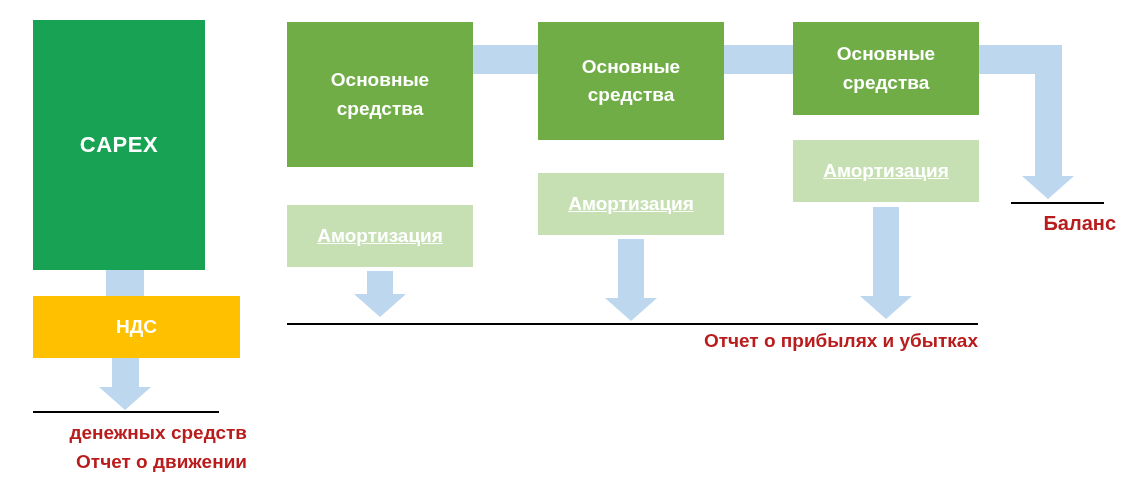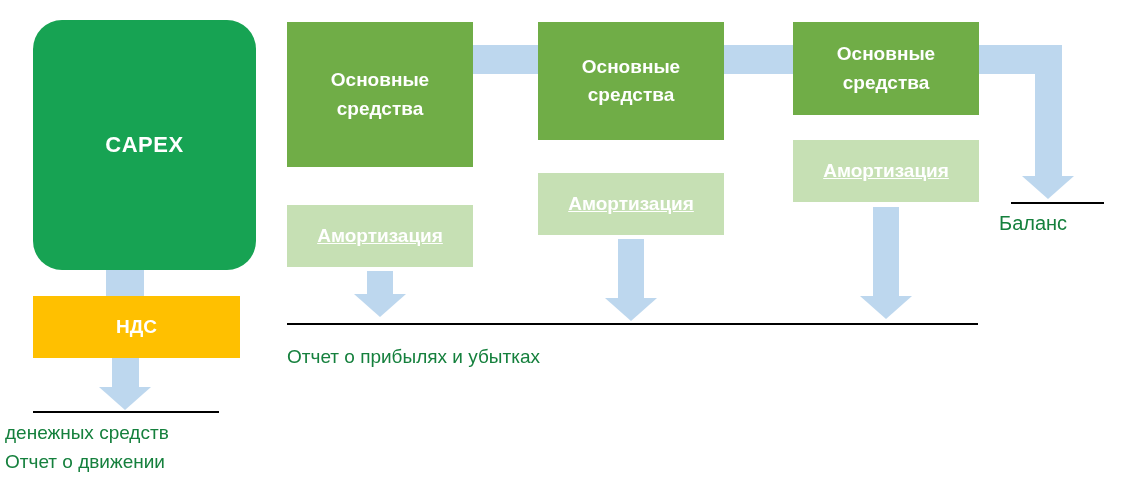--- a/index.html
+++ b/index.html
@@ -15,21 +15,21 @@
   .canvas{position:relative;width:1124px;height:495px;background:#ffffff;overflow:hidden;}
   .abs{position:absolute;}
   .box{display:flex;align-items:center;justify-content:center;text-align:center;font-weight:bold;color:#ffffff;}
   .capex{background:var(--capex-green);font-size:22px;letter-spacing:.5px;}
   .vat{background:var(--vat-yellow);font-size:19px;}
   .fixed{background:var(--fixed-green);font-size:19px;line-height:1.5;padding:0 38px;}
   .amort{background:var(--amort-green);font-size:19px;text-decoration:underline;}
   .conn{background:var(--arrow-blue);}
   .head-down{width:0;height:0;border-left:26px solid transparent;border-right:26px solid transparent;border-top:23px solid var(--arrow-blue);}
   .rule{border-top:2px solid var(--line-black);}
-  .caption{font-weight:normal;color:#15803d;font-size:19px;text-align:left;line-height:1.55;}
+  .caption{font-weight:bold;color:#b91c1c;font-size:19px;text-align:right;line-height:1.55;}
 </style>
 </head>
 <body>
 
 <div class="canvas">
 
   <div class="abs conn" style="left:106px;top:266px;width:38px;height:32px;"></div>
 
   <div class="abs conn" style="left:112px;top:356px;width:27px;height:31px;"></div>
   <div class="abs head-down" style="left:99px;top:387px;"></div>
@@ -42,21 +42,21 @@
 
   <div class="abs conn" style="left:367px;top:271px;width:26px;height:23px;"></div>
   <div class="abs head-down" style="left:354px;top:294px;"></div>
 
   <div class="abs conn" style="left:618px;top:239px;width:26px;height:59px;"></div>
   <div class="abs head-down" style="left:605px;top:298px;"></div>
 
   <div class="abs conn" style="left:873px;top:207px;width:26px;height:89px;"></div>
   <div class="abs head-down" style="left:860px;top:296px;"></div>
 
-  <div class="abs box capex" style="left:33px;top:20px;width:223px;height:250px;border-radius:29px;">
+  <div class="abs box capex" style="left:33px;top:20px;width:172px;height:250px;">
     <span>CAPEX</span>
   </div>
 
   <div class="abs box vat" style="left:33px;top:296px;width:207px;height:62px;">
     <span>НДС</span>
   </div>
 
   <div class="abs rule" style="left:33px;top:411px;width:186px;"></div>
   <div class="abs caption" style="left:5px;top:418px;width:242px;">
     <div>денежных средств</div>
@@ -80,15 +80,15 @@
     <span>Амортизация</span>
   </div>
   <div class="abs box amort" style="left:793px;top:140px;width:186px;height:62px;">
     <span>Амортизация</span>
   </div>
 
   <div class="abs rule" style="left:1011px;top:202px;width:93px;"></div>
   <div class="abs caption" style="left:999px;top:208px;width:117px;font-size:20px;">Баланс</div>
 
   <div class="abs rule" style="left:287px;top:323px;width:691px;"></div>
-  <div class="abs caption" style="left:287px;top:342px;width:691px;">Отчет о прибылях и убытках</div>
+  <div class="abs caption" style="left:287px;top:326px;width:691px;">Отчет о прибылях и убытках</div>
 
 </div>
 
 </body></html>

